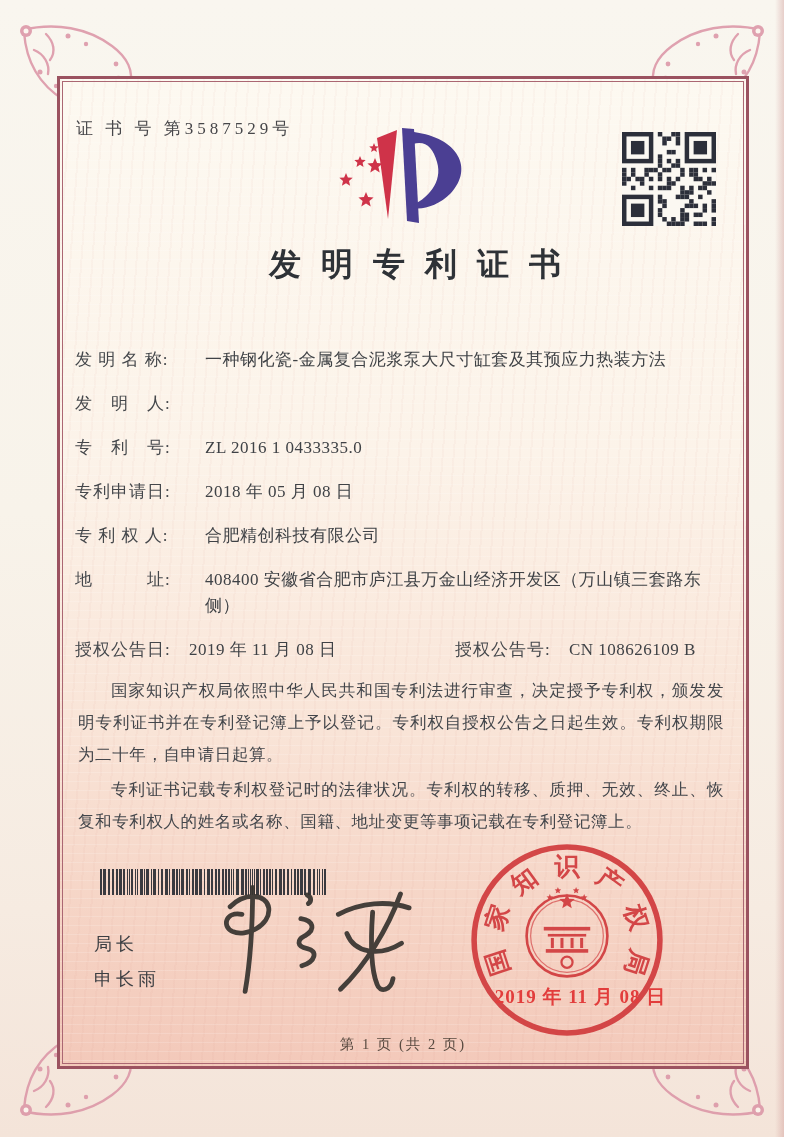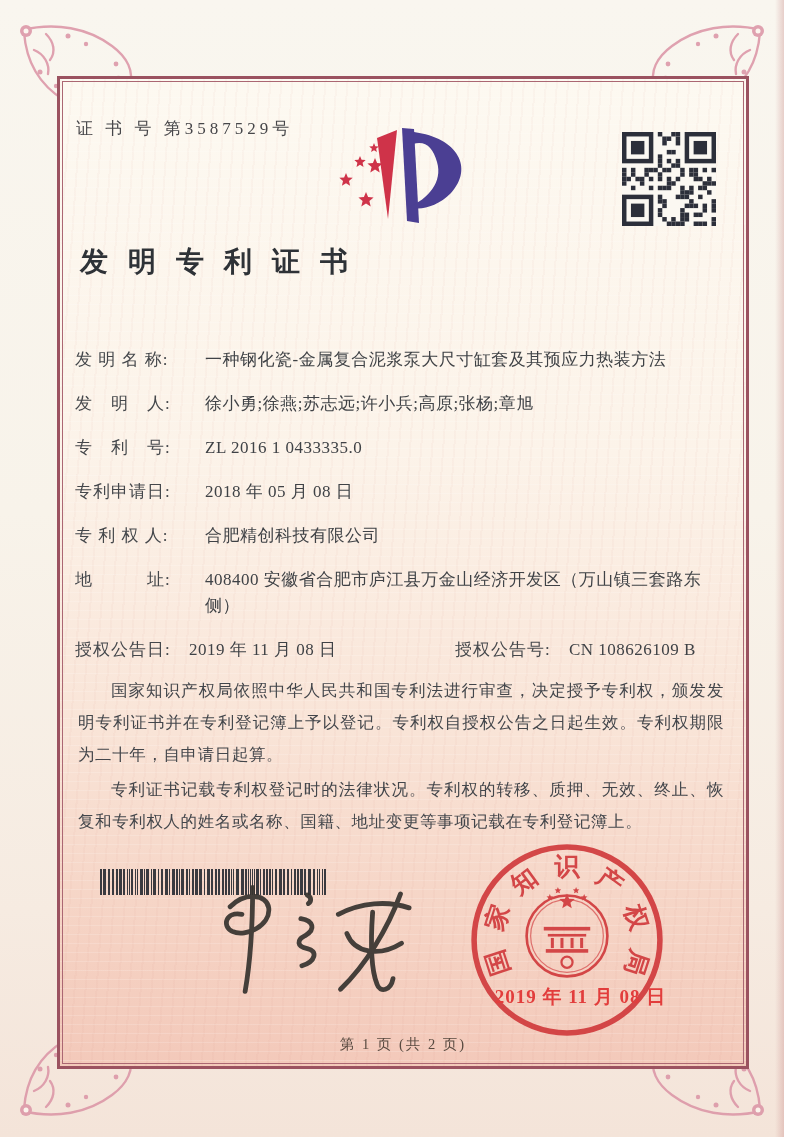--- a/index.html
+++ b/index.html
@@ -19,22 +19,22 @@
   .frame{position:absolute;left:57px;top:76px;width:686px;height:987px;z-index:2;
         border:3px solid #9b5260;
         background:
           repeating-linear-gradient(180deg,rgba(255,255,255,.16) 0 1px,rgba(255,255,255,0) 1px 9px),
           repeating-linear-gradient(94deg,rgba(201,120,110,.045) 0 2px,rgba(201,120,110,0) 2px 11px),
           linear-gradient(180deg,#fdf9f1 0%,#fcf3e9 38%,#f9e4d7 66%,#f5d1c2 88%,#f3c9ba 100%);}
   .frame::before{content:"";position:absolute;inset:2px;border:1px solid #ab6773;pointer-events:none;}
   .cert-no{position:absolute;left:16px;top:38px;font-size:17px;letter-spacing:4px;color:#47474a;}
   .logo{position:absolute;left:270px;top:37px;width:165px;height:125px;}
   .qr{position:absolute;left:562px;top:53px;width:94px;height:94px;}
-  .title{position:absolute;left:0;top:164px;width:100%;text-align:left;
-         font-size:28px;font-weight:700;letter-spacing:20px;text-indent:20px;color:#2e3237;}
+  .title{position:absolute;left:0;top:164px;width:100%;text-align:center;
+         font-size:32px;font-weight:700;letter-spacing:20px;text-indent:20px;color:#2e3237;padding-left:12px;}
   .fields{position:absolute;left:15px;top:268px;width:648px;}
   .row{display:flex;line-height:26px;margin-bottom:18px;font-size:17px;color:#3f4246;gap:16px;}
   .row .lbl{flex:0 0 114px;white-space:pre;letter-spacing:1px;color:#44474b;}
   .row .val{flex:1;letter-spacing:.5px;}
   .grant-row{position:relative;height:26px;margin-bottom:0;}
   .pair{display:flex;}
   .pair2{position:absolute;left:380px;top:0;}
   .paras{position:absolute;left:18px;top:596px;width:646px;font-size:16.5px;
          line-height:32px;color:#43464b;text-align:justify;letter-spacing:.6px;}
   .paras p{margin:0 0 3px 0;text-indent:2em;}
@@ -277,21 +277,20 @@
 
     <div class="title">发明专利证书</div>
 
     <div class="fields">
       <div class="row">
         <span class="lbl">发 明 名 称:</span>
         <span class="val">一种钢化瓷-金属复合泥浆泵大尺寸缸套及其预应力热装方法</span>
       </div>
       <div class="row">
         <span class="lbl">发　明　人:</span>
-        <span class="val">徐小勇;徐燕;苏志远;许小兵;高原;张杨;章旭</span>
       </div>
       <div class="row">
         <span class="lbl">专　利　号:</span>
         <span class="val">ZL 2016 1 0433335.0</span>
       </div>
       <div class="row">
         <span class="lbl">专利申请日:</span>
         <span class="val">2018 年 05 月 08 日</span>
       </div>
       <div class="row">
@@ -385,20 +384,24 @@
           <rect x="204" y="0" width="2" height="26" fill="#3a3a40"></rect>
           <rect x="208" y="0" width="3" height="26" fill="#3a3a40"></rect>
           <rect x="213" y="0" width="2" height="26" fill="#3a3a40"></rect>
           <rect x="217" y="0" width="1" height="26" fill="#3a3a40"></rect>
           <rect x="219" y="0" width="1" height="26" fill="#3a3a40"></rect>
           <rect x="222" y="0" width="1" height="26" fill="#3a3a40"></rect>
           <rect x="224" y="0" width="2" height="26" fill="#3a3a40"></rect>
         </g>
     </svg>
 
+    <div class="signer">
+      <div>局长</div>
+      <div>申长雨</div>
+    </div>
 
     <svg class="autograph" viewBox="0 0 210 110" aria-label="申长雨">
       <g fill="none" stroke="#37332f" stroke-width="4.5" stroke-linecap="round" opacity=".92">
         <path d="M 30,24 C 44,10 64,12 66,25 C 68,41 45,53 32,47 C 22,42 26,28 41,31"></path>
         <path d="M 51,6 C 51,40 49,74 44,103"></path>
         <path d="M 102,13 C 106,15 106,19 103,21"></path>
         <path d="M 96,35 C 108,37 110,45 100,51 C 92,55 92,61 102,63 C 112,65 110,75 97,79"></path>
         <path d="M 131,31 C 152,20 177,18 197,25"></path>
         <path d="M 189,12 C 177,45 156,79 133,101"></path>
         <path d="M 163,29 C 161,57 161,81 167,96 C 170,105 180,102 182,91"></path>

